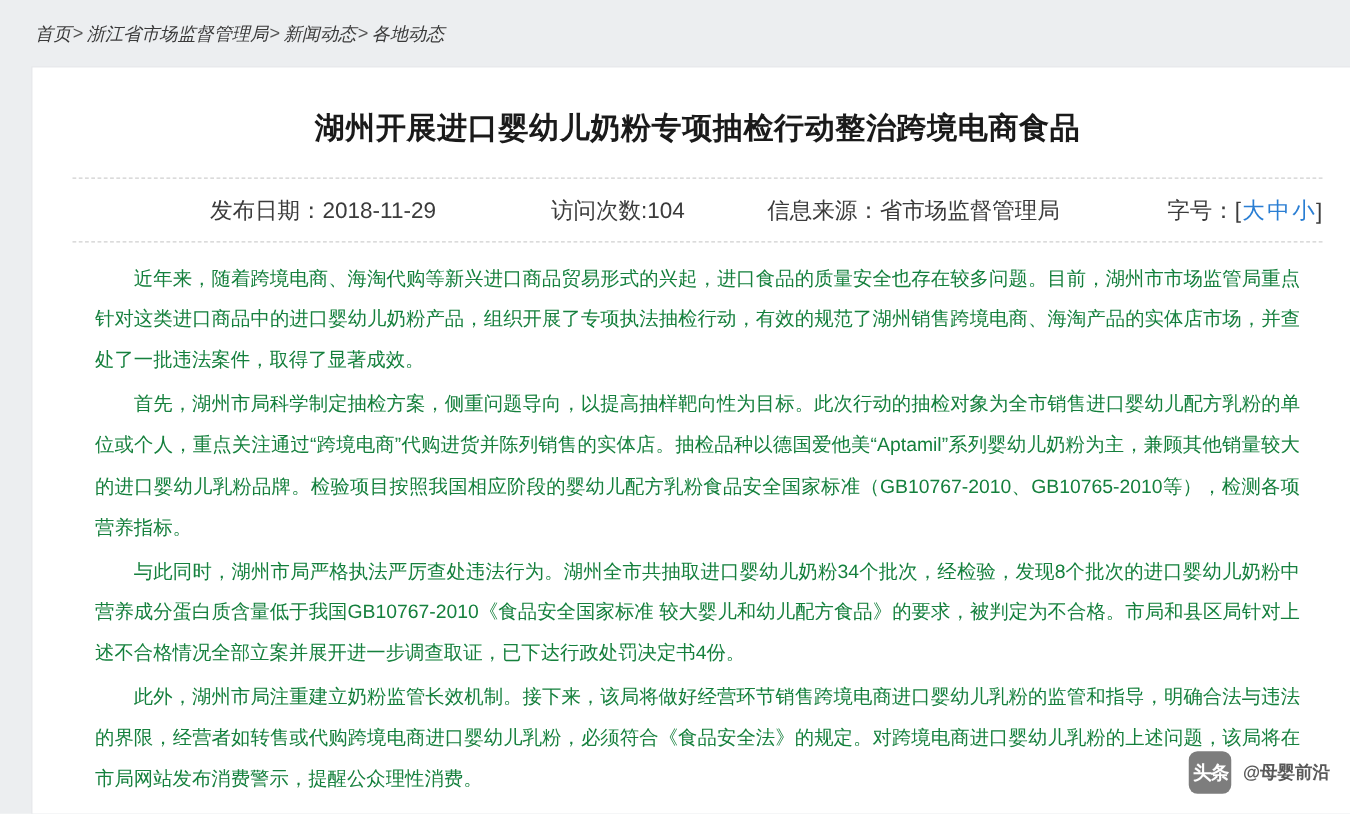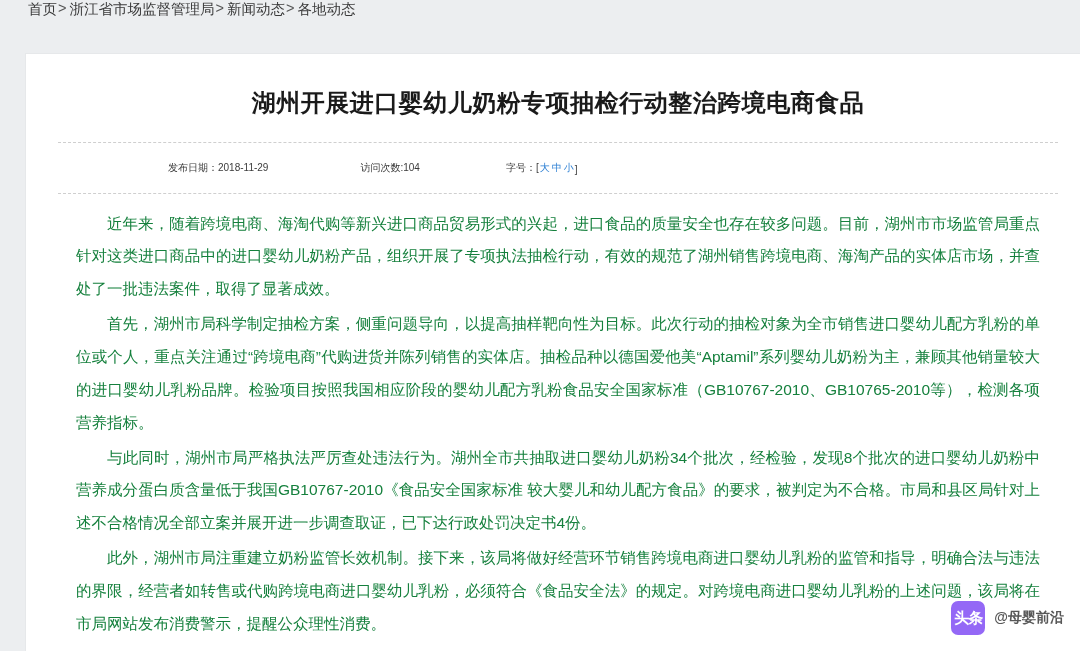--- a/index.html
+++ b/index.html
@@ -13,26 +13,27 @@
     font-family: "Liberation Sans", sans-serif;
     color: #333;
     overflow: hidden;
     position: relative;
   }
 
   
   .breadcrumb {
     height: 54px;
     display: flex;
-    align-items: flex-start;
+    align-items: center;
     padding-left: 28px;
     font-size: 14.5px;
     color: #444;
     background: #eceef0;
     box-sizing: border-box;
+    font-style: italic;
   }
   .breadcrumb .crumb {
     color: #3a3a3a;
     white-space: nowrap;
   }
   .breadcrumb .sep {
     margin: 0 3px 0 1px;
     color: #555;
   }
 
@@ -59,21 +60,21 @@
     padding-bottom: 22px;
     line-height: 1.4;
   }
 
   .meta-row {
     border-top: 1px dashed #cfcfcf;
     border-bottom: 1px dashed #cfcfcf;
     height: 52px;
     display: flex;
     align-items: center;
-    font-size: 10px;
+    font-size: 18px;
     color: #3b3b3b;
     padding: 0 62px 0 110px;
     box-sizing: border-box;
   }
   .meta-item { white-space: nowrap; }
   .meta-date    { flex: 0 0 auto; }
   .meta-visits  { margin-left: 92px; }
   .meta-source  { margin-left: 66px; }
   .meta-fonts   { margin-left: 86px; display: flex; align-items: flex-end; }
   .font-links { color: #1b6fc4; }
@@ -106,21 +107,21 @@
     bottom: 16px;
     display: flex;
     align-items: center;
     gap: 9px;
     opacity: 0.92;
   }
   .wm-logo {
     width: 34px;
     height: 34px;
     border-radius: 7px;
-    background: #8b5cf6;
+    background: #737373;
     color: #fff;
     font-size: 15px;
     font-weight: bold;
     display: flex;
     align-items: center;
     justify-content: center;
     letter-spacing: -1px;
   }
   .wm-text {
     font-size: 14px;
@@ -141,20 +142,21 @@
   <span class="crumb">各地动态</span>
 </div>
 
 <div class="article-card">
 
   <div class="article-title">湖州开展进口婴幼儿奶粉专项抽检行动整治跨境电商食品</div>
 
   <div class="meta-row">
     <span class="meta-item meta-date">发布日期：2018-11-29</span>
     <span class="meta-item meta-visits">访问次数:104</span>
+    <span class="meta-item meta-source">信息来源：省市场监督管理局</span>
     <span class="meta-item meta-fonts">
       <span>字号：[</span>
       <span class="font-links">
         <a>大</a><a>中</a><a>小</a>
       </span>
       <span>]</span>
     </span>
   </div>
 
   <div class="article-body">

